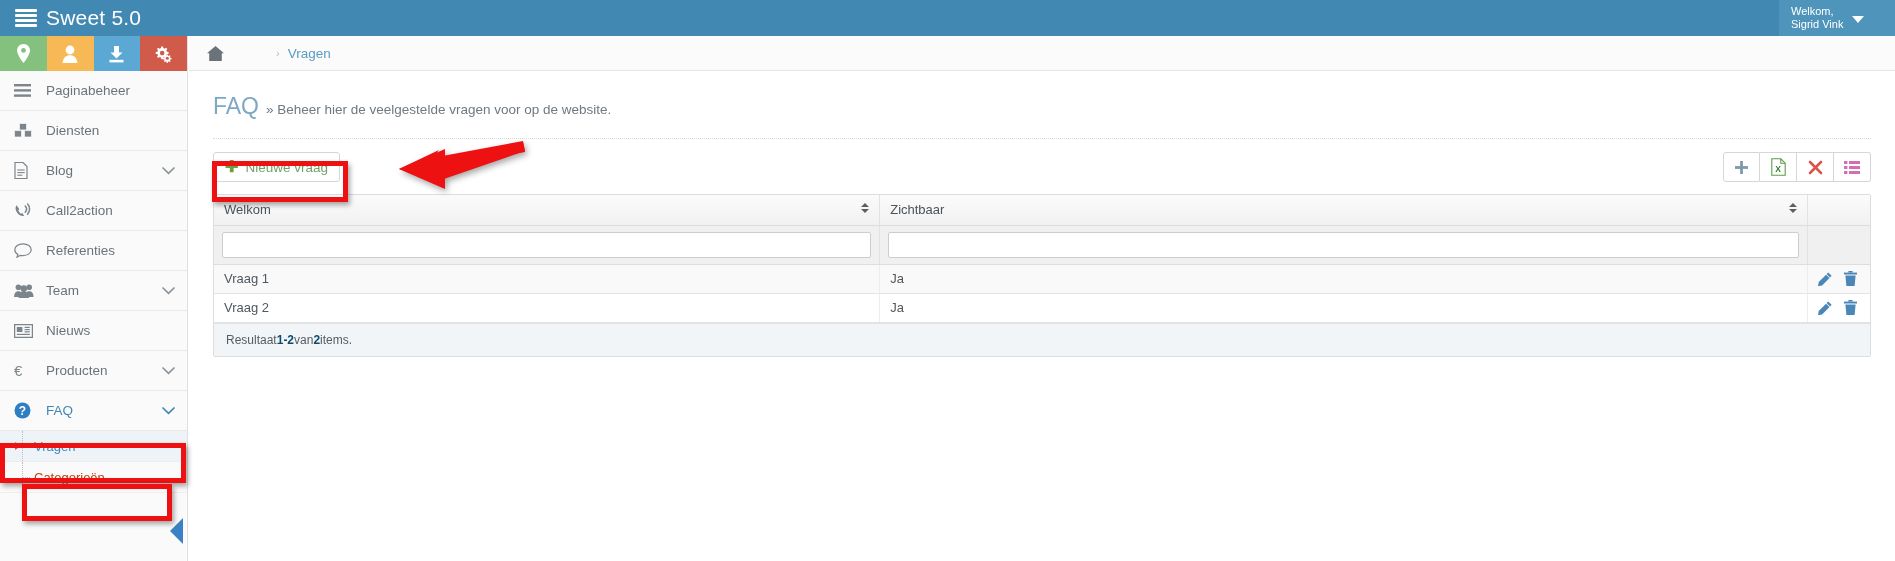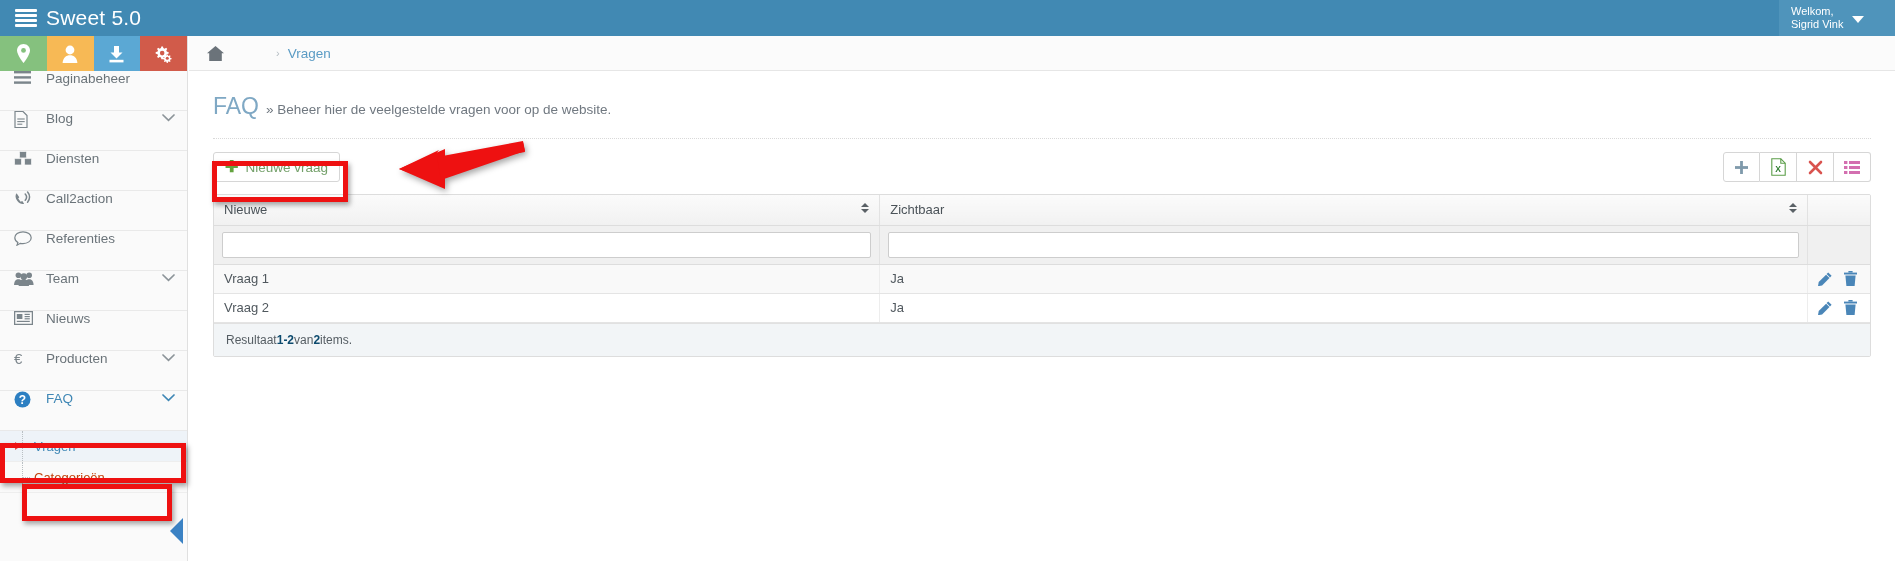--- a/index.html
+++ b/index.html
@@ -65,21 +65,21 @@
   .qa { flex: 1 1 0; display: flex; align-items: center; justify-content: center; cursor: pointer; }
   .qa svg { display: block; }
   .qa-green  { background: #85c17e; }
   .qa-orange { background: #f7b955; }
   .qa-blue   { background: #5ba8d4; }
   .qa-red    { background: #d15b4a; }
 
   .nav { list-style: none; margin: 0; padding: 0; }
   .nav-item {
     height: 40px;
-    display: flex; align-items: flex-start;
+    display: flex; align-items: center;
     padding: 0 12px 0 14px;
     border-bottom: 1px solid #e9e9e9;
     color: #6a7379;
     font-size: 13.5px;
     cursor: pointer;
     background: #fafafa;
     position: relative;
   }
   .nav-item .nav-icon {
     width: 24px; display: flex; align-items: center; justify-content: flex-start;
@@ -342,50 +342,50 @@
               <rect x="0" y="5.2" width="17" height="2.4"></rect>
               <rect x="0" y="10.4" width="17" height="2.4"></rect>
         </g>
           </svg>
       </span>
       <span class="nav-label">Paginabeheer</span>
     </li>
 
     <li class="nav-item">
       <span class="nav-icon">
+        <svg width="18" height="15" viewBox="0 0 18 15">
+            <g fill="#7b858b" stroke="#fafafa" stroke-width=".7">
+          <rect x="5.5" y="0.5" width="7" height="6.4" rx="1"></rect>
+          <rect x="0.5" y="7.6" width="7" height="6.4" rx="1"></rect>
+          <rect x="10.5" y="7.6" width="7" height="6.4" rx="1"></rect>
+        </g>
+          </svg>
+      </span>
+      <span class="nav-label">Diensten</span>
+    </li>
+
+    <li class="nav-item">
+      <span class="nav-icon">
         <svg width="14" height="17" viewBox="0 0 14 17">
             <g>
           <path d="M1 .5 h8 l4 4 v12 h-12 z" fill="none" stroke="#7b858b" stroke-width="1.2"></path>
           <g stroke="#7b858b" stroke-width="1.1">
                 <path d="M3.3 8 h7.4"></path>
                 <path d="M3.3 10.6 h7.4"></path>
                 <path d="M3.3 13.2 h5"></path>
               </g>
         </g>
           </svg>
       </span>
       <span class="nav-label">Blog</span>
       <span class="nav-caret">
         <svg width="13" height="8" viewBox="0 0 13 8">
             <path d="M1 1 L6.5 6.4 L12 1" fill="none" stroke="currentColor" stroke-width="1.7" stroke-linecap="round"></path>
           </svg>
       </span>
-    </li>
-
-    <li class="nav-item">
-      <span class="nav-icon">
-        <svg width="18" height="15" viewBox="0 0 18 15">
-            <g fill="#7b858b" stroke="#fafafa" stroke-width=".7">
-          <rect x="5.5" y="0.5" width="7" height="6.4" rx="1"></rect>
-          <rect x="0.5" y="7.6" width="7" height="6.4" rx="1"></rect>
-          <rect x="10.5" y="7.6" width="7" height="6.4" rx="1"></rect>
-        </g>
-          </svg>
-      </span>
-      <span class="nav-label">Diensten</span>
     </li>
 
     <li class="nav-item">
       <span class="nav-icon">
         <svg width="17" height="16" viewBox="0 0 17 16">
             <g fill="none" stroke="#7b858b" stroke-width="1.5">
           <path d="M2.6 2.2 c-1.6 1.8-1.4 5 .6 7.6 2 2.6 4.9 3.9 6.9 3 l-1.8-2.7-1.7 .6-2.4-3.2 1.1-1.3z" fill="#7b858b" stroke="none"></path>
           <path d="M11.2 3 a4.6 4.6 0 0 1 0 6.2" stroke-linecap="round"></path>
           <path d="M13.6 1 a7.6 7.6 0 0 1 0 10.2" stroke-linecap="round"></path>
         </g>
@@ -557,21 +557,21 @@
   <div class="grid-wrap">
     <table class="grid">
       <colgroup>
         <col style="width:40.2%">
           <col style="width:56.0%">
           <col style="width:3.8%">
       </colgroup>
       <thead>
         <tr>
           <th>
-            <span>Nieuwe</span>
+            <span>Welkom</span>
             <span class="sort-ind">
                 <span class="up"></span>
                 <span class="dn"></span>
               </span>
           </th>
           <th>
             <span>Zichtbaar</span>
             <span class="sort-ind">
                 <span class="up"></span>
                 <span class="dn"></span>

